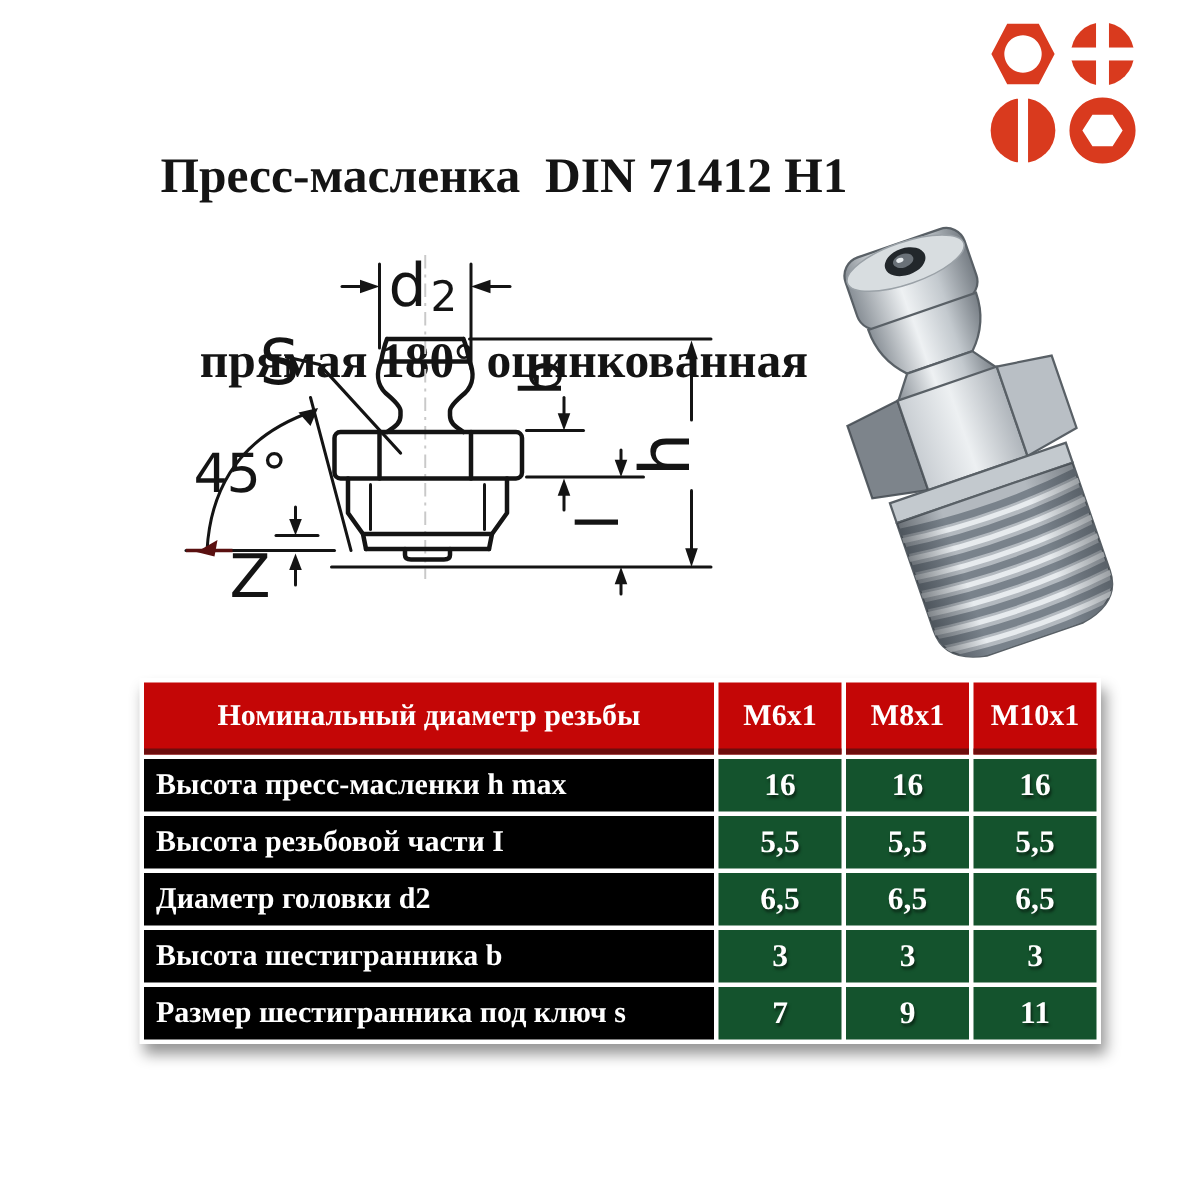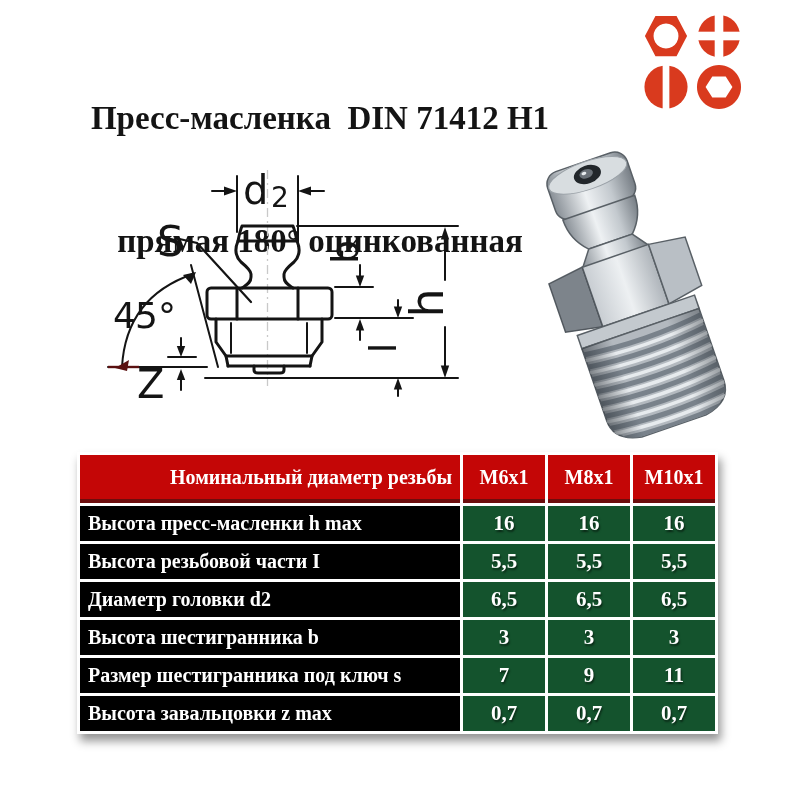--- a/index.html
+++ b/index.html
@@ -1,20 +1,20 @@
 <!DOCTYPE html>
 <html><head>
 <meta charset="utf-8">
 <style>
   html,body{margin:0;padding:0;}
   body{
     width:800px;height:800px;background:#ffffff;position:relative;overflow:hidden;
     font-family:"Liberation Serif", serif;
   }
-  .page{position:absolute;inset:0;}
+  .page{position:absolute;inset:0;margin-left:16px;}
 
   
   .title{
     position:absolute;left:52px;top:16px;width:536px;
     text-align:center;font-weight:bold;color:#141414;
     font-size:33px;line-height:1.24;letter-spacing:0px;white-space:pre-wrap;
   }
 
   
   .logo{
@@ -38,21 +38,21 @@
     background:#ffffff;
   }
   table.spec th, table.spec td{
     font-family:"Liberation Serif", serif;font-weight:bold;color:#ffffff;
     padding:0 8px;vertical-align:middle;
   }
   th.hdr{
     background:#c40606;height:44px;font-size:20px;
     border-bottom:4px solid #6d0d0d;
   }
-  th.hdr-label{text-align:right;width:364px;padding-left:9px;}
+  th.hdr-label{text-align:center;width:364px;padding-left:9px;}
   th.hdr-col{width:66px;}
   td.lbl{
     background:#000000;height:35px;font-size:20px;text-align:left;padding-left:9px;
     text-shadow:1px 2px 2px rgba(0,0,0,.9);
   }
   td.val{
     background:#14532d;text-align:center;font-size:21px;
     text-shadow:1px 2px 2px rgba(0,0,0,.55);
   }
 </style>
@@ -245,22 +245,16 @@
       <td class="val">3</td>
       <td class="val">3</td>
       <td class="val">3</td>
     </tr>
     <tr>
       <td class="lbl">Размер шестигранника под ключ s</td>
       <td class="val">7</td>
       <td class="val">9</td>
       <td class="val">11</td>
     </tr>
-    <tr>
-      <td class="lbl">Высота завальцовки z max</td>
-      <td class="val">0,7</td>
-      <td class="val">0,7</td>
-      <td class="val">0,7</td>
-    </tr>
   </tbody>
     </table>
 
 </div>
 
 </body></html>

